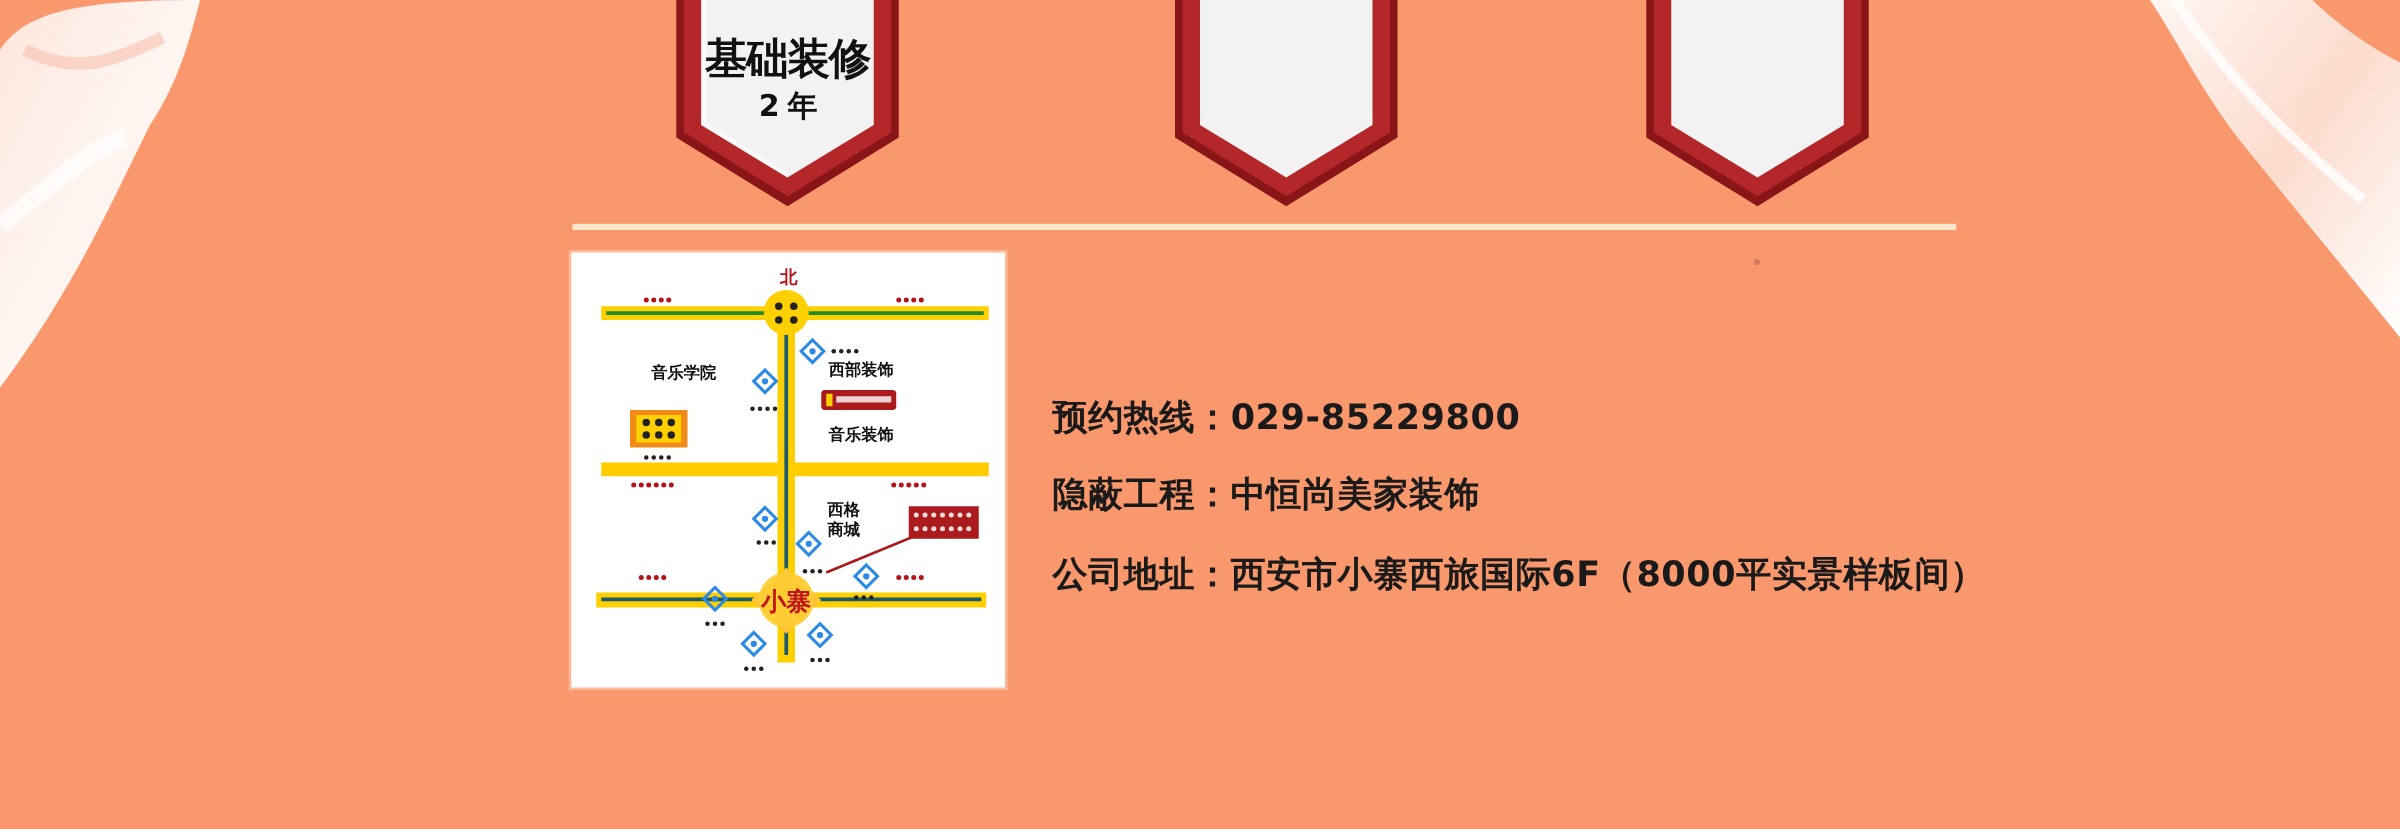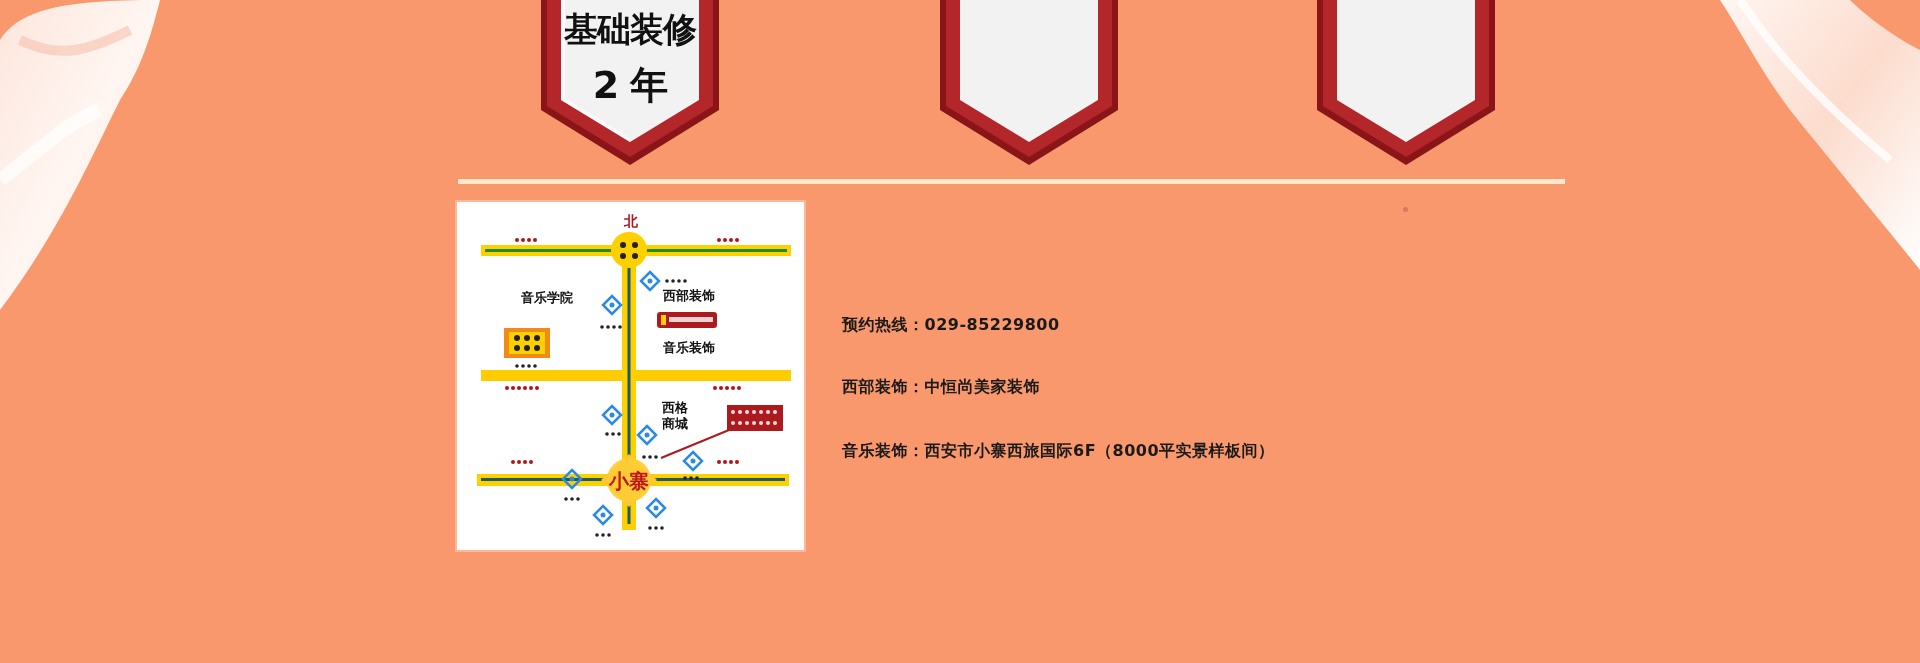--- a/index.html
+++ b/index.html
@@ -33,22 +33,22 @@
   .badge-text {
     position: absolute;
     left: 0; right: 0;
     text-align: center;
     color: #111;
     font-weight: bold;
     font-family: "DejaVu Sans", sans-serif;
     letter-spacing: -1px;
     line-height: 40px;
   }
-  .badge-line1 { top: 29px; font-size: 34px; }
-  .badge-line2 { top: 85px; font-size: 38px; }
+  .badge-line1 { top: 47px; font-size: 34px; }
+  .badge-line2 { top: 85px; font-size: 24px; }
 
   
   .divider {
     position: absolute;
     left: 458px;
     top: 179px;
     width: 1107px;
     height: 5px;
     background: #fde8cc;
   }
@@ -62,21 +62,21 @@
     height: 348px;
     background: #ffffff;
     box-shadow: 0 0 0 2px #fbb99a;
   }
   .map svg { position: absolute; left: 0; top: 0; }
 
   
   .info {
     position: absolute;
     left: 842px;
-    font-size: 16px;
+    font-size: 28px;
     font-weight: bold;
     color: #1a1a1a;
     white-space: nowrap;
     letter-spacing: 0.5px;
   }
   .info-1 { top: 315px; }
   .info-2 { top: 377px; }
   .info-3 { top: 441px; }
 
   .dot {
@@ -292,14 +292,14 @@
         <circle cx="199" cy="326" r="1.8"></circle>
         <circle cx="205" cy="326" r="1.8"></circle>
       <circle cx="228" cy="276" r="1.8"></circle>
         <circle cx="234" cy="276" r="1.8"></circle>
         <circle cx="240" cy="276" r="1.8"></circle>
     </g>
   </svg>
 </div>
 
 <div class="info info-1">预约热线：029-85229800</div>
-<div class="info info-2">西部装饰：中恒尚美家装饰</div>
-<div class="info info-3">音乐装饰：西安市小寨西旅国际6F（8000平实景样板间）</div>
+<div class="info info-2">隐蔽工程：中恒尚美家装饰</div>
+<div class="info info-3">公司地址：西安市小寨西旅国际6F（8000平实景样板间）</div>
 
 </body></html>

